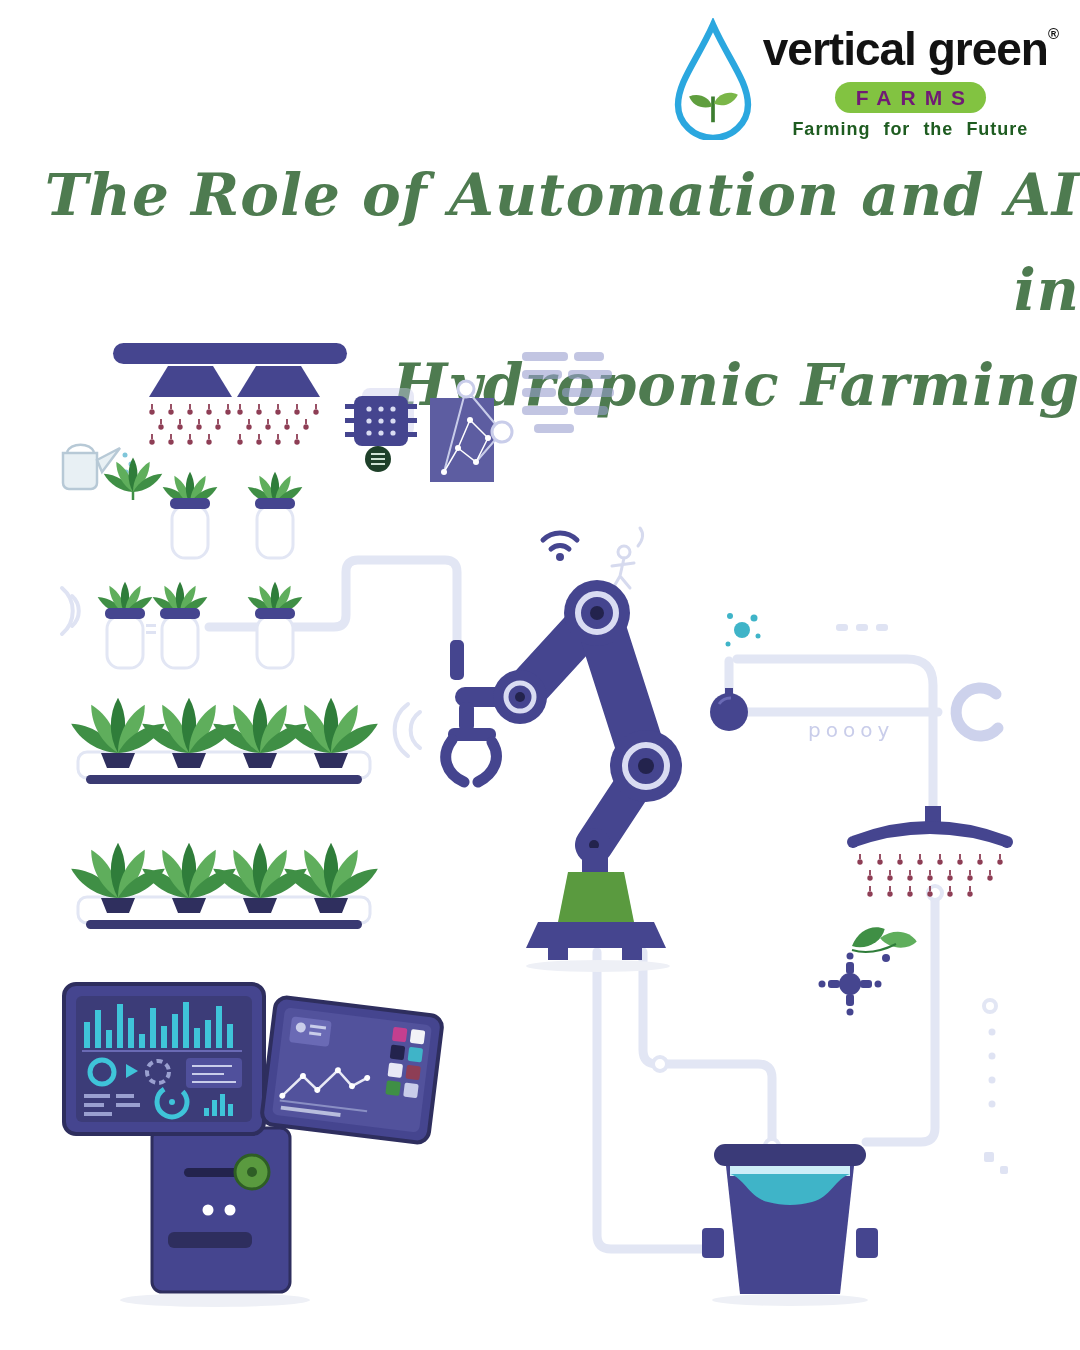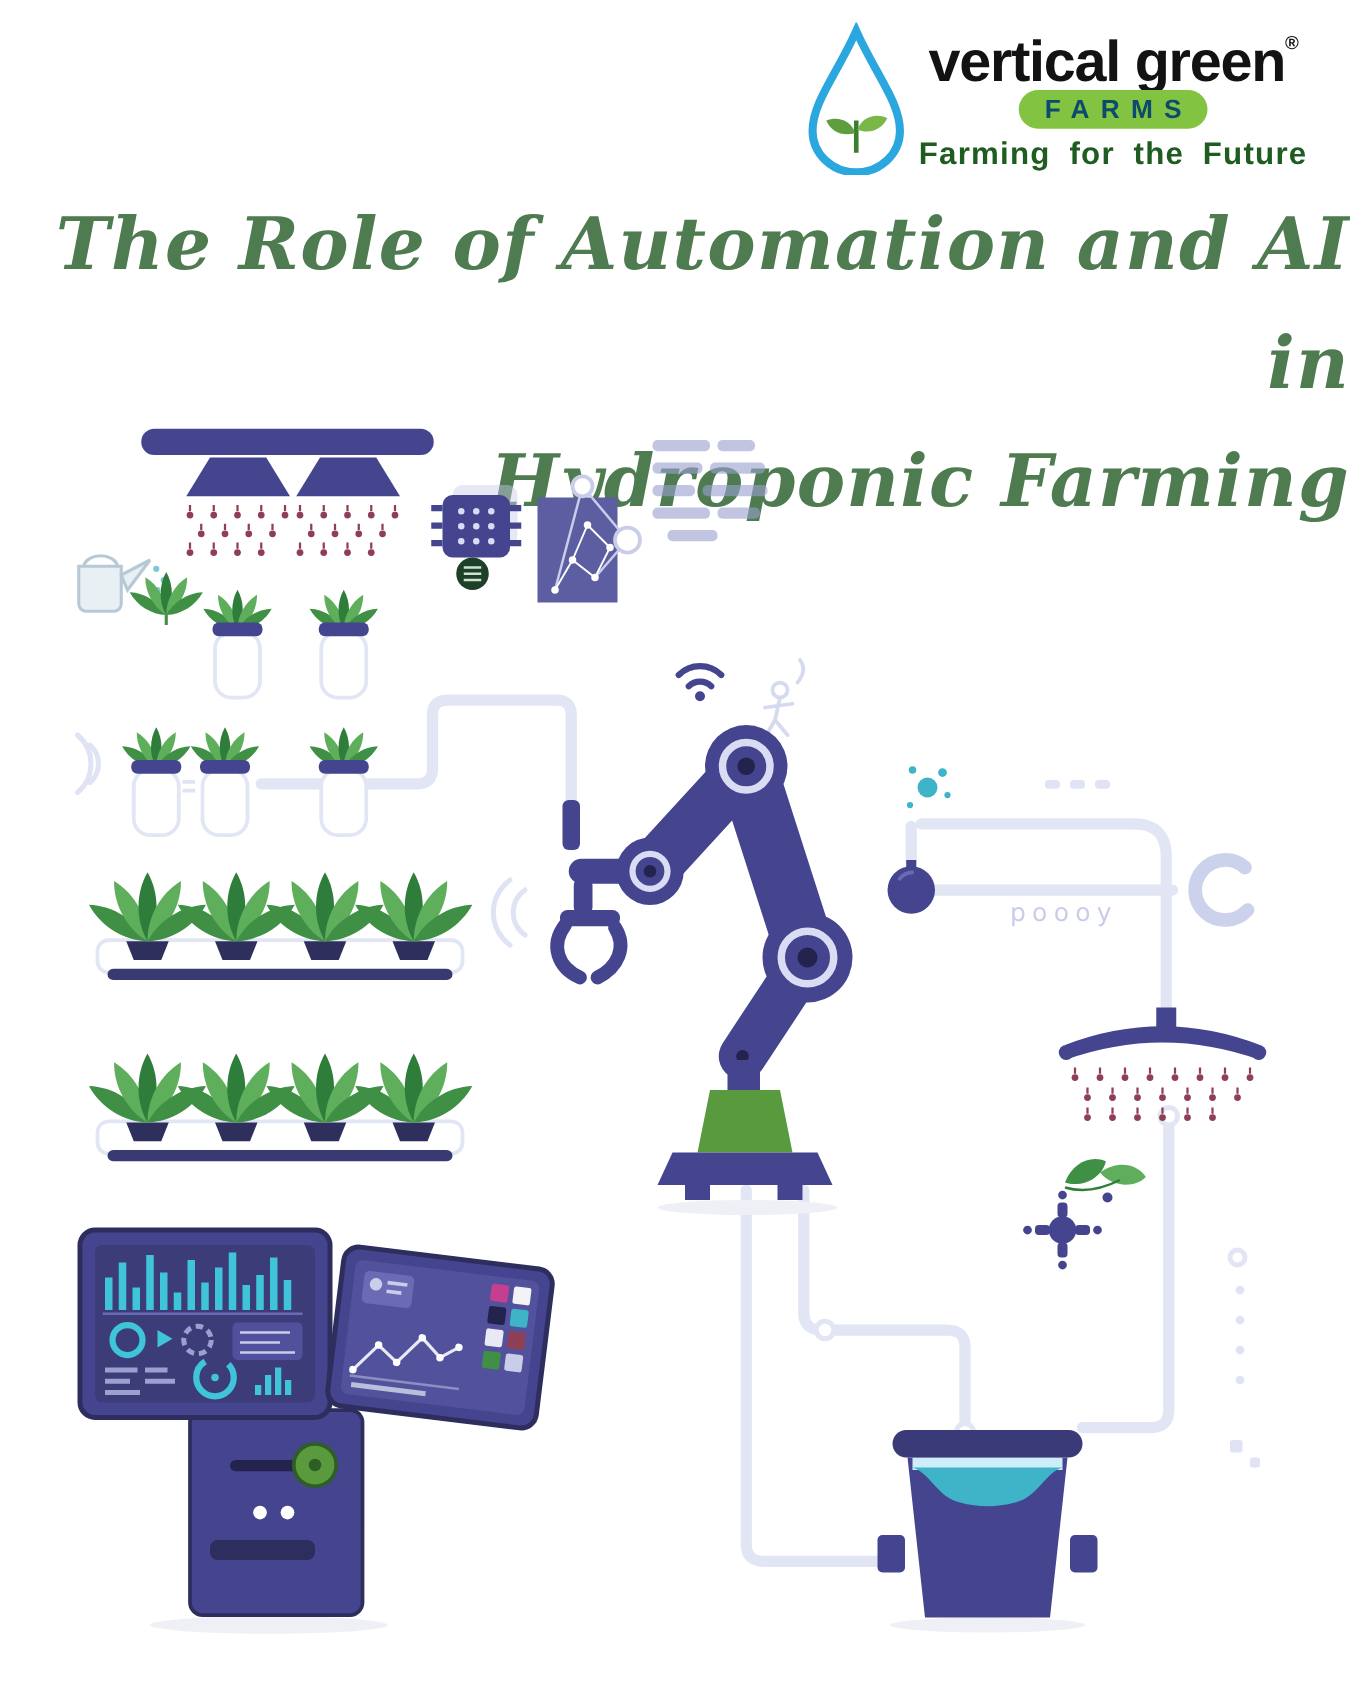--- a/index.html
+++ b/index.html
@@ -1,26 +1,26 @@
 <!DOCTYPE html>
 <html><head>
 <meta charset="utf-8">
 <style>
   html,body{margin:0;padding:0;background:#ffffff;}
   .canvas{position:relative;width:1080px;height:1350px;background:#ffffff;overflow:hidden;
           font-family:"Liberation Sans",sans-serif;}
   
-  .logo{position:absolute;top:18px;right:34px;display:flex;align-items:flex-start;gap:4px;}
+  .logo{position:absolute;top:18px;right:22px;display:flex;align-items:flex-start;gap:4px;}
   .logo-drop{width:92px;height:122px;flex:0 0 auto;}
   .logo-text{display:flex;flex-direction:column;align-items:center;padding-top:8px;}
   .brand-line{font-weight:bold;font-size:46px;line-height:1;color:#121212;letter-spacing:-1px;white-space:nowrap;}
   .brand-reg{font-size:15px;vertical-align:26px;font-weight:bold;color:#121212;}
-  .farms-pill{margin-top:0;background:#82c341;color:#0c4a6e;font-weight:bold;font-size:21px;
+  .farms-pill{margin-top:10px;background:#82c341;color:#701a75;font-weight:bold;font-size:21px;
               letter-spacing:9px;padding:3px 12px 3px 21px;border-radius:16px;line-height:1.2;text-align:right;}
-  .tagline{margin-top:6px;color:#1e5c20;font-weight:bold;font-size:25px;letter-spacing:1px;word-spacing:7px;white-space:nowrap;}
+  .tagline{margin-top:6px;color:#1e5c20;font-weight:bold;font-size:18px;letter-spacing:1px;word-spacing:7px;white-space:nowrap;}
   
   .title{position:absolute;top:148px;left:0;width:100%;margin:0;text-align:right;
          font-family:"DejaVu Serif",serif;font-style:italic;font-weight:bold;
          font-size:58px;line-height:95px;color:#4e7b50;letter-spacing:1px;}
   .title span{display:block;}
   
   .art{position:absolute;top:0;left:0;width:1080px;height:1350px;}
 </style>
 </head>
 <body>

